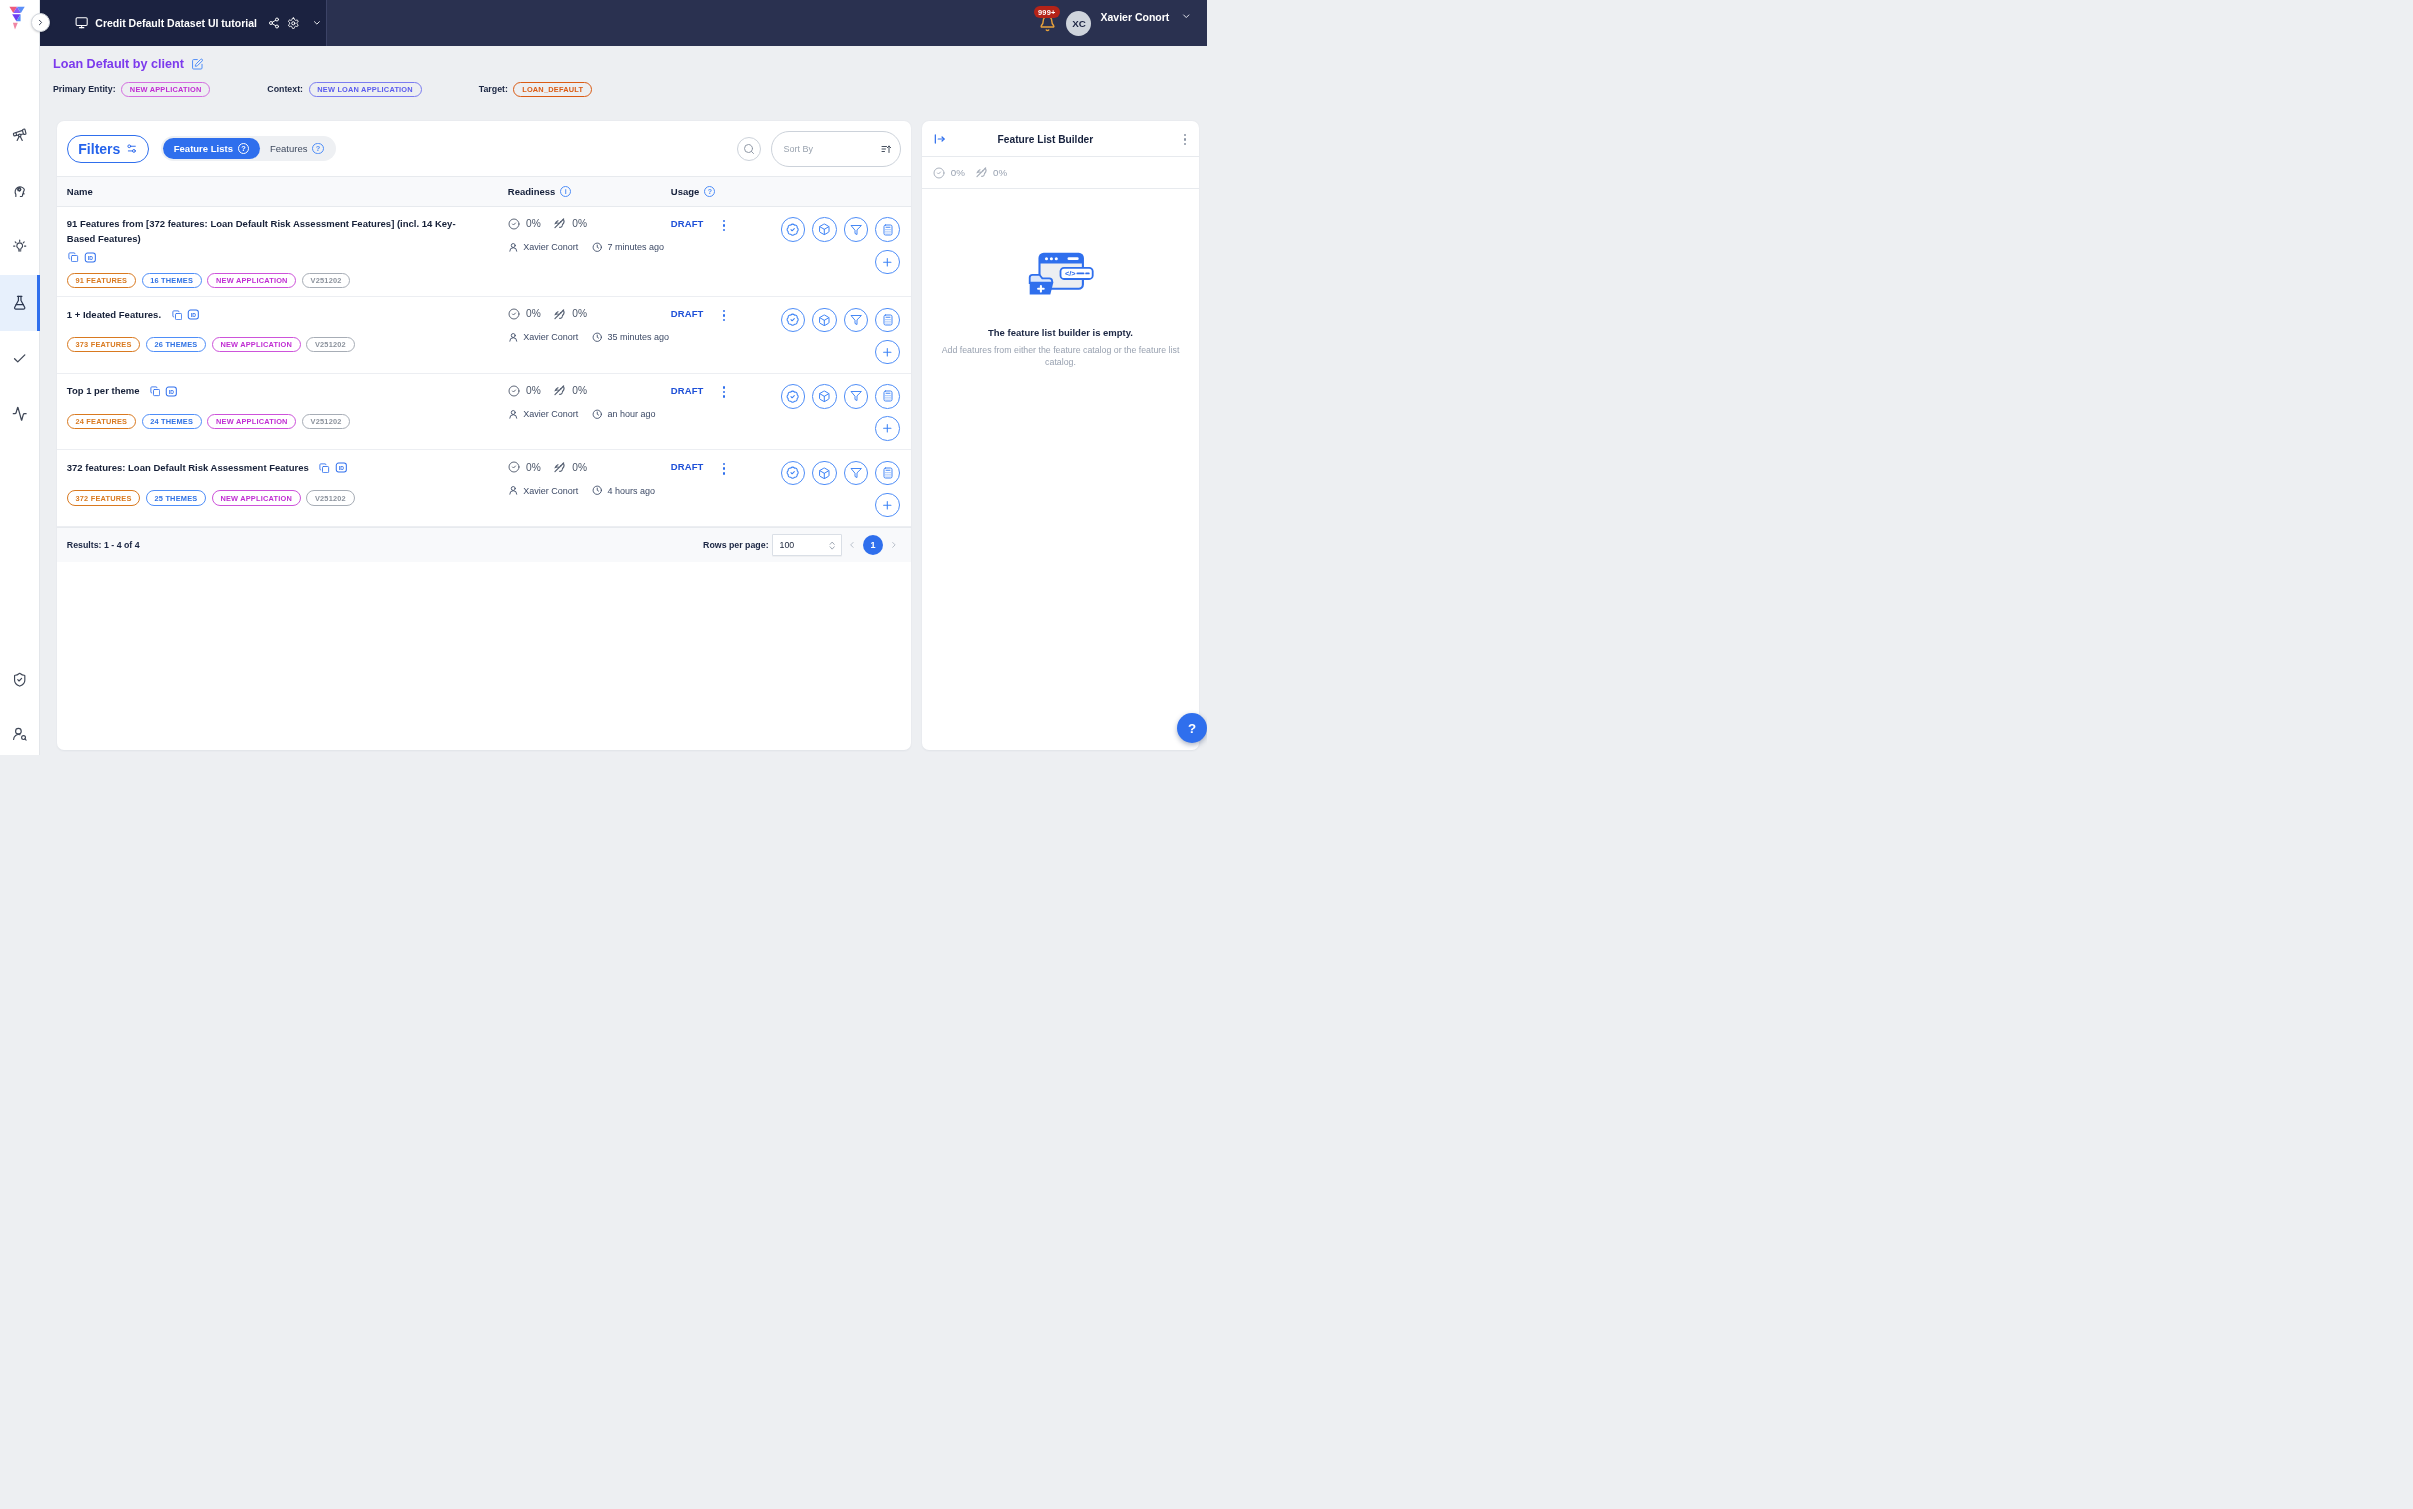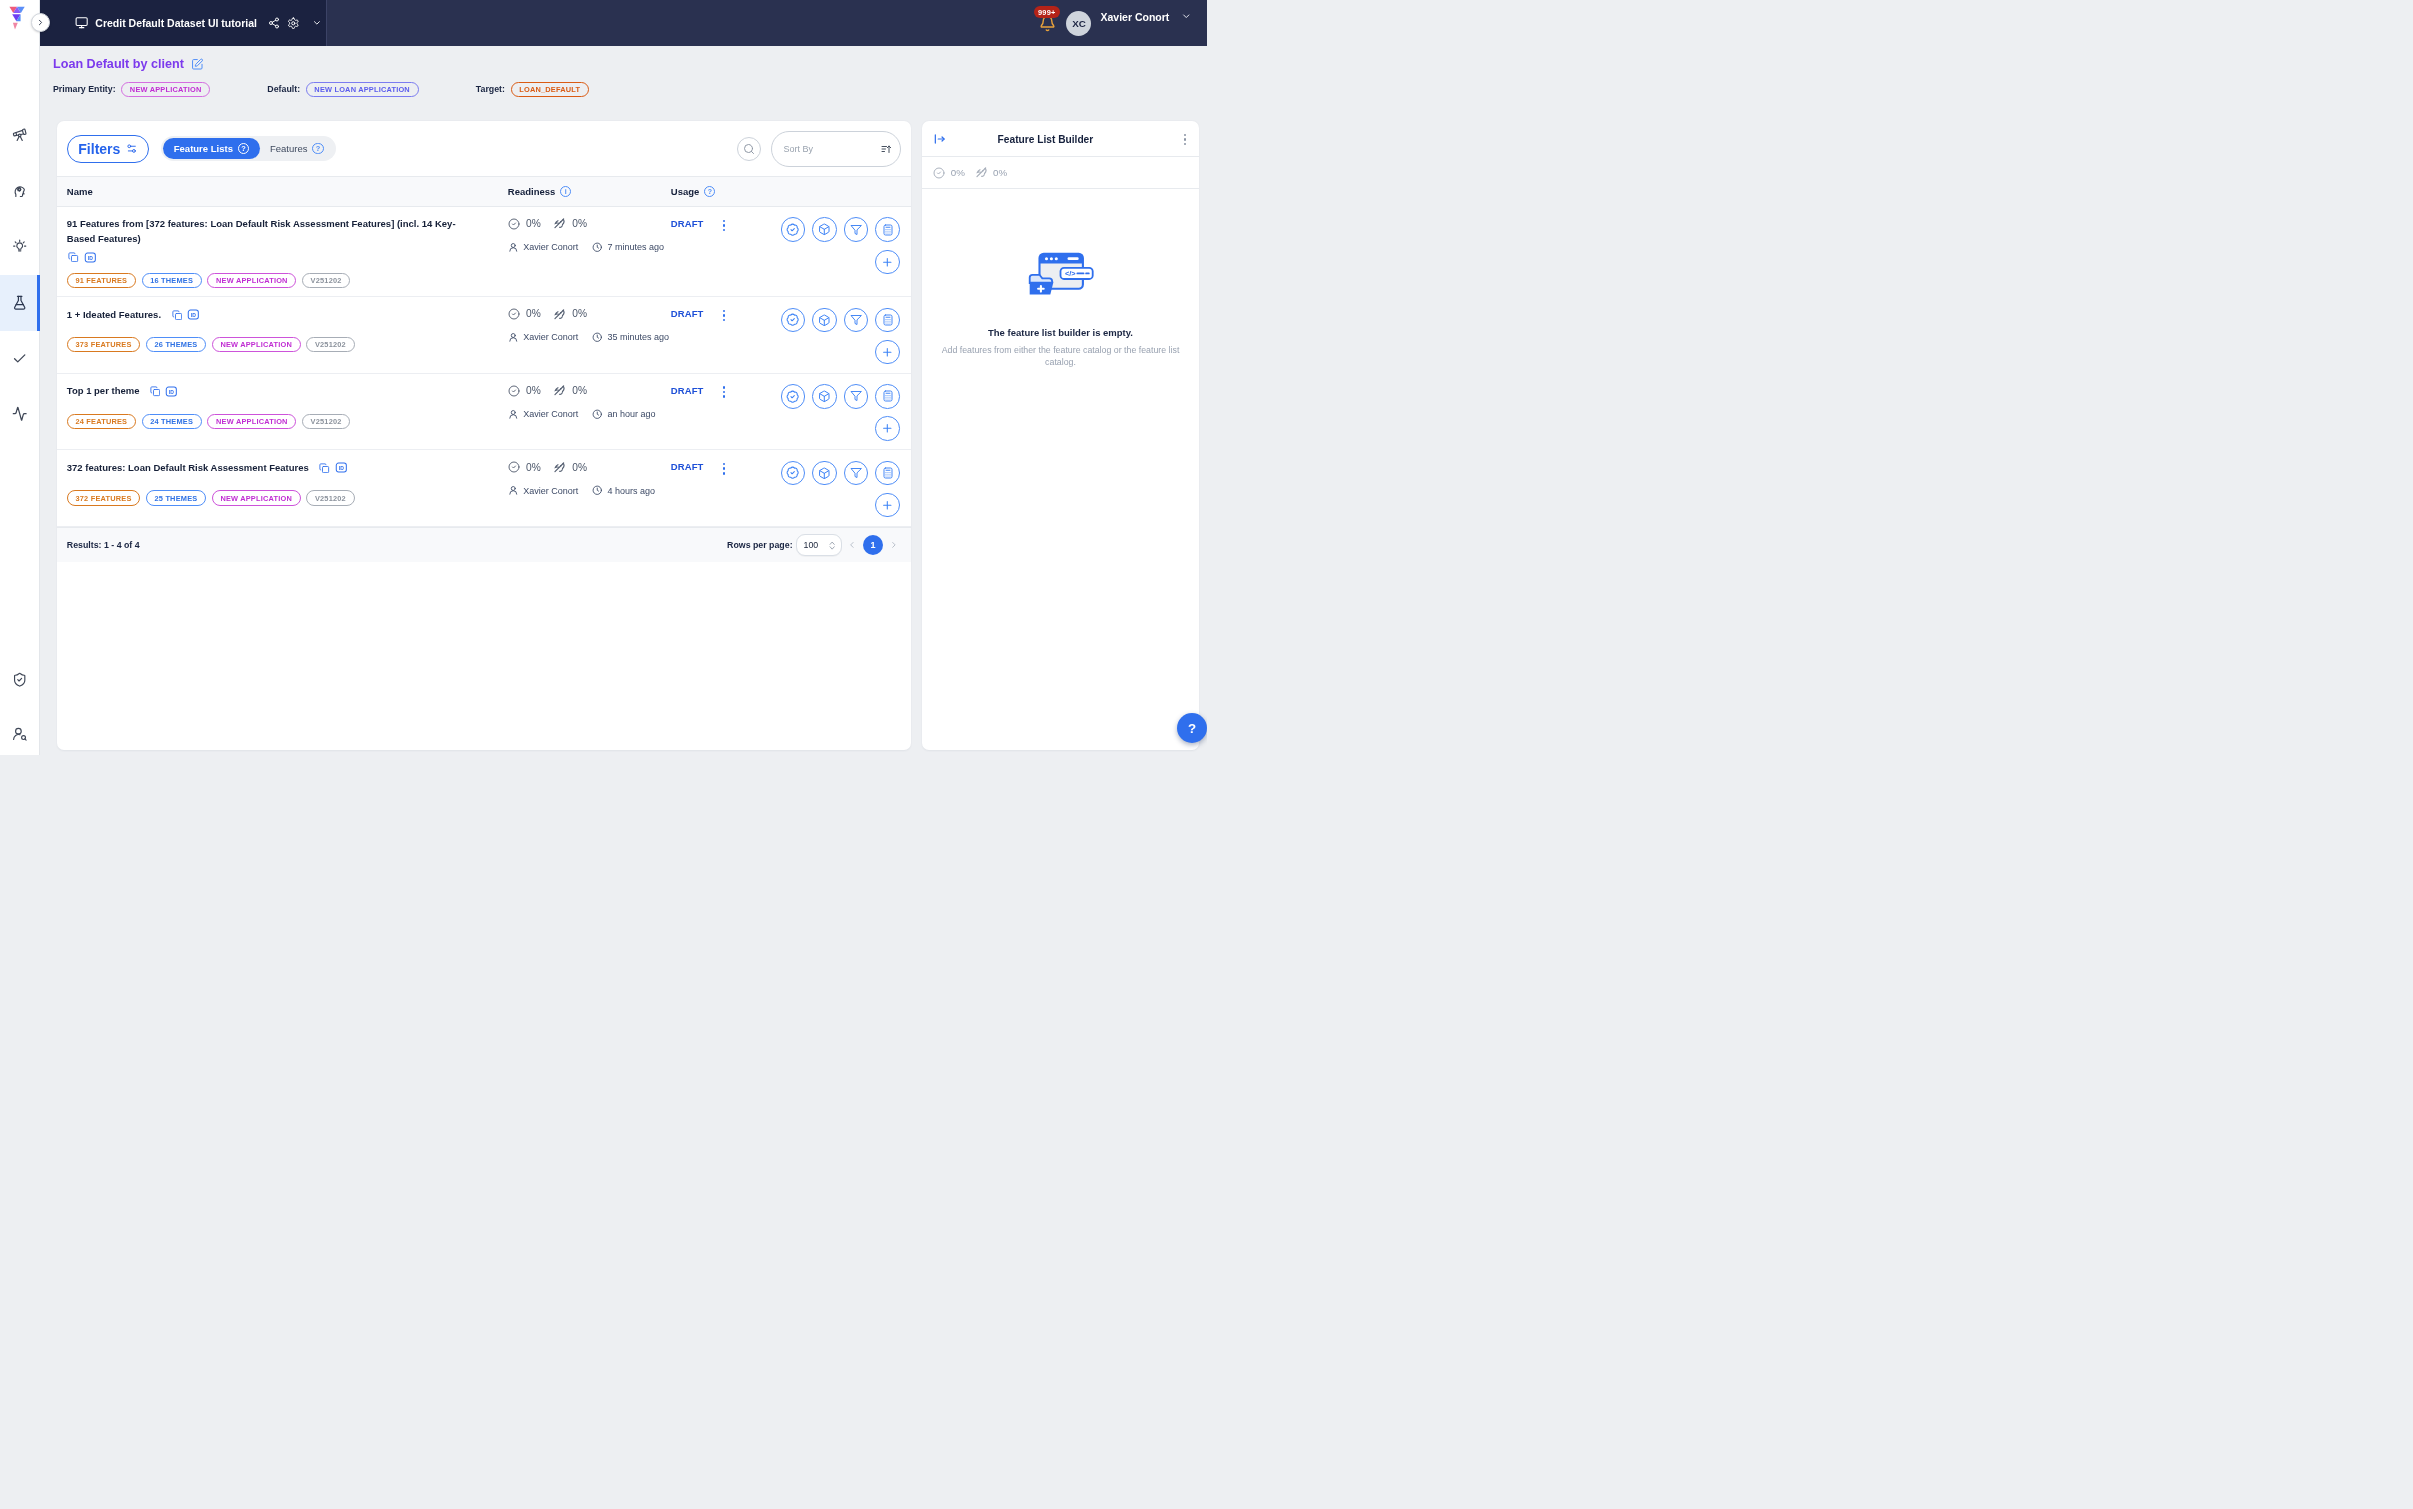--- a/index.html
+++ b/index.html
@@ -81,21 +81,21 @@
   .kebab i { width:2.5px; height:2.5px; border-radius:50%; background:#2f6fed; }
   .kebab.gray i { background:#8a93a3; }
   .actions-cell { display:flex; flex-direction:column; align-items:flex-end; gap:7.7px; padding-right:1.4px; }
   .action-icons { display:flex; gap:7px; }
   .circle-btn { width:24.5px; height:24.5px; border-radius:50%; border:1.1px solid #4f8ef8; color:#3b82f6; background:#fff; display:flex; align-items:center; justify-content:center; cursor:pointer; }
 
   .tfoot { background:#f8f9fb; border-top:0.7px solid #e7eaee; padding:6.3px 9.8px; display:flex; align-items:center; }
   .results { font-size:8.8px; font-weight:bold; color:#1a2542; }
   .tfoot-right { margin-left:auto; display:flex; align-items:center; gap:3px; }
   .rpp-label { font-size:8.8px; font-weight:bold; color:#1a2542; }
-  .rpp-select { width:46px; height:22px; background:#fff; border:0.7px solid #dadfe6; border-radius:9px; display:flex; align-items:center; padding:0 5.6px 0 7px; font-size:8.8px; color:#222b40; cursor:pointer; box-shadow:0 0.7px 0.7px rgba(0,0,0,.04); }
+  .rpp-select { width:70px; height:22px; background:#fff; border:0.7px solid #dadfe6; border-radius:1px; display:flex; align-items:center; padding:0 5.6px 0 7px; font-size:8.8px; color:#222b40; cursor:pointer; box-shadow:0 0.7px 0.7px rgba(0,0,0,.04); }
   .spinner { margin-left:auto; display:flex; flex-direction:column; gap:0.7px; color:#8f98a5; }
   .page-nav { display:flex; align-items:center; gap:4.2px; }
   .pg-arrow { color:#b7bec9; cursor:pointer; display:flex; padding:2.1px; }
   .pg-num { width:20.3px; height:20.3px; border-radius:50%; background:#2f6fed; color:#fff; font-size:9px; font-weight:600; display:flex; align-items:center; justify-content:center; cursor:pointer; }
 
   
   .builder { position:absolute; left:922px; top:121px; width:277px; height:629px; background:#fff; border-radius:7px; box-shadow:0 0.7px 2.1px rgba(20,30,60,.06); }
   .builder-head { display:flex; align-items:center; gap:8.4px; padding:11.2px 11.2px 9.8px 11.2px; border-bottom:0.7px solid #e7eaee; }
   .builder-title { font-size:10.2px; font-weight:bold; color:#15203c; flex:1;padding-left:42px; }
   .builder-stats { display:flex; align-items:center; gap:9.8px; padding:9px 11.2px; border-bottom:0.7px solid #e7eaee; color:#9aa3b2; font-size:9.8px; }
@@ -260,21 +260,21 @@
         </svg>
       </span>
   </div>
   <div class="meta-row">
     <div class="meta-group">
       <span class="meta-label">Primary Entity:</span>
       <span class="pill pill-fuchsia">NEW APPLICATION</span>
     </div>
     <div class="meta-gap"></div>
     <div class="meta-group">
-      <span class="meta-label">Default:</span>
+      <span class="meta-label">Context:</span>
       <span class="pill pill-indigo">NEW LOAN APPLICATION</span>
     </div>
     <div class="meta-gap"></div>
     <div class="meta-group">
       <span class="meta-label">Target:</span>
       <span class="pill pill-orange">LOAN_DEFAULT</span>
     </div>
   </div>
 </div>
 

